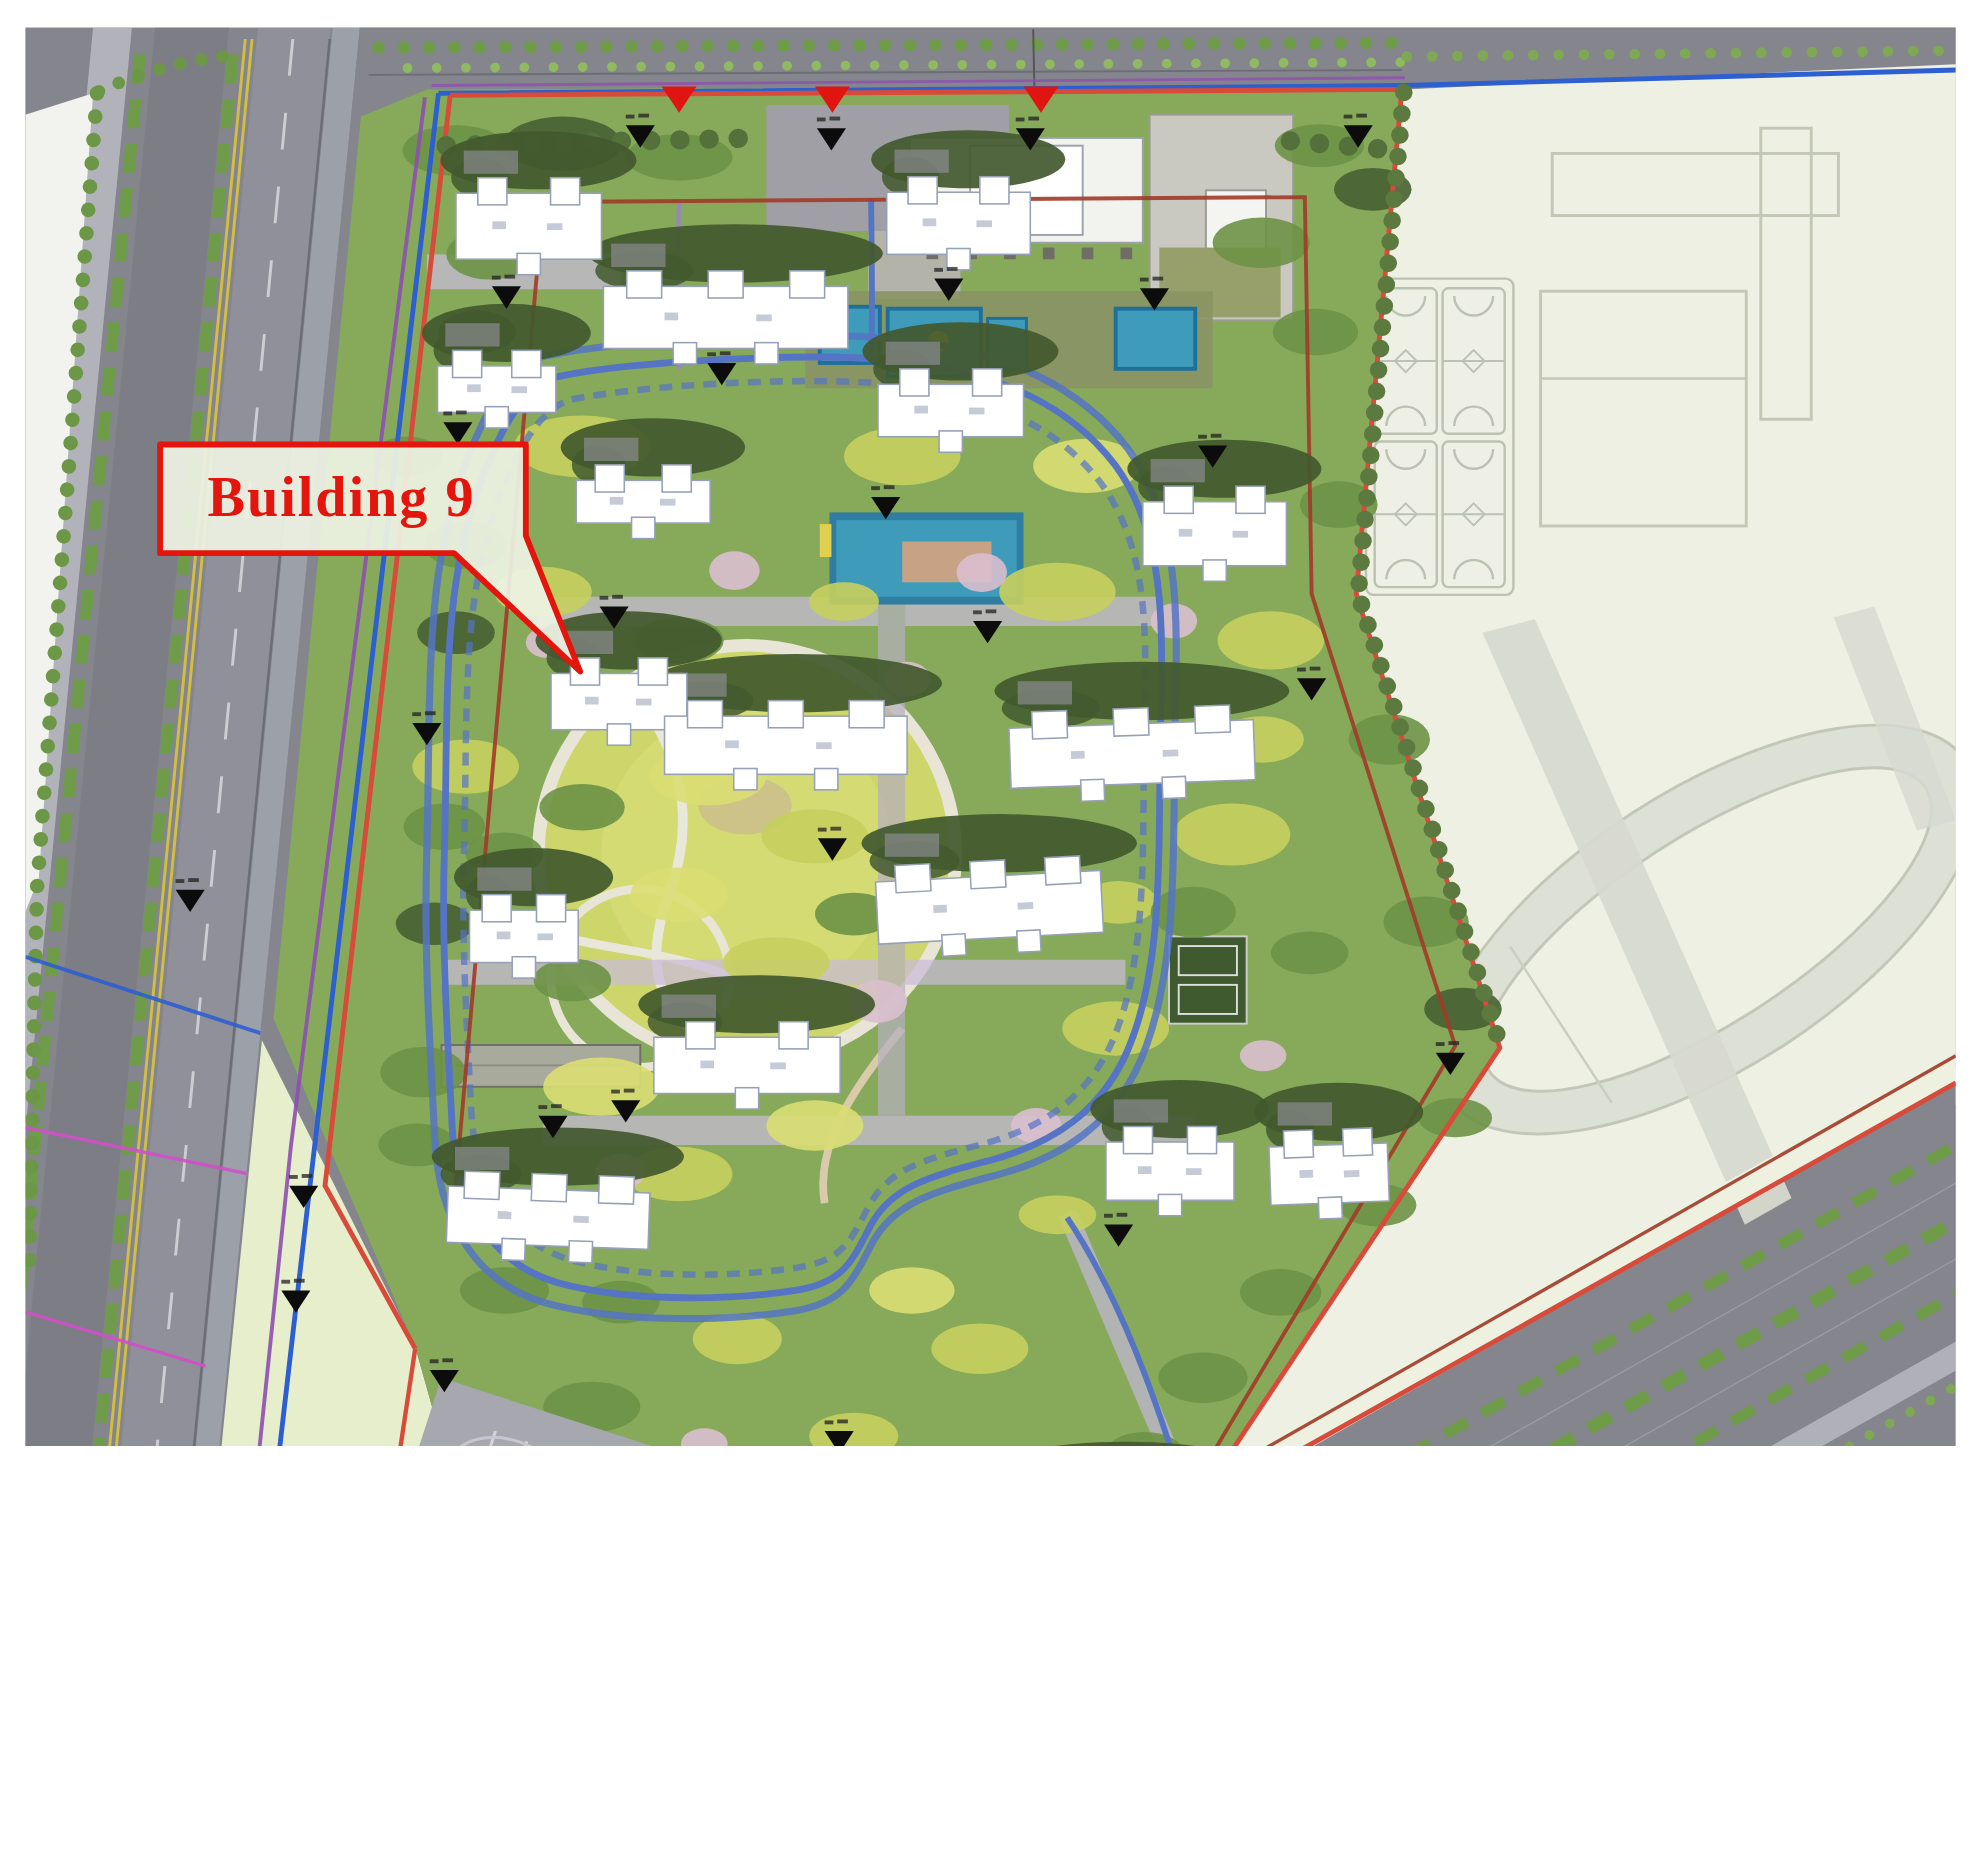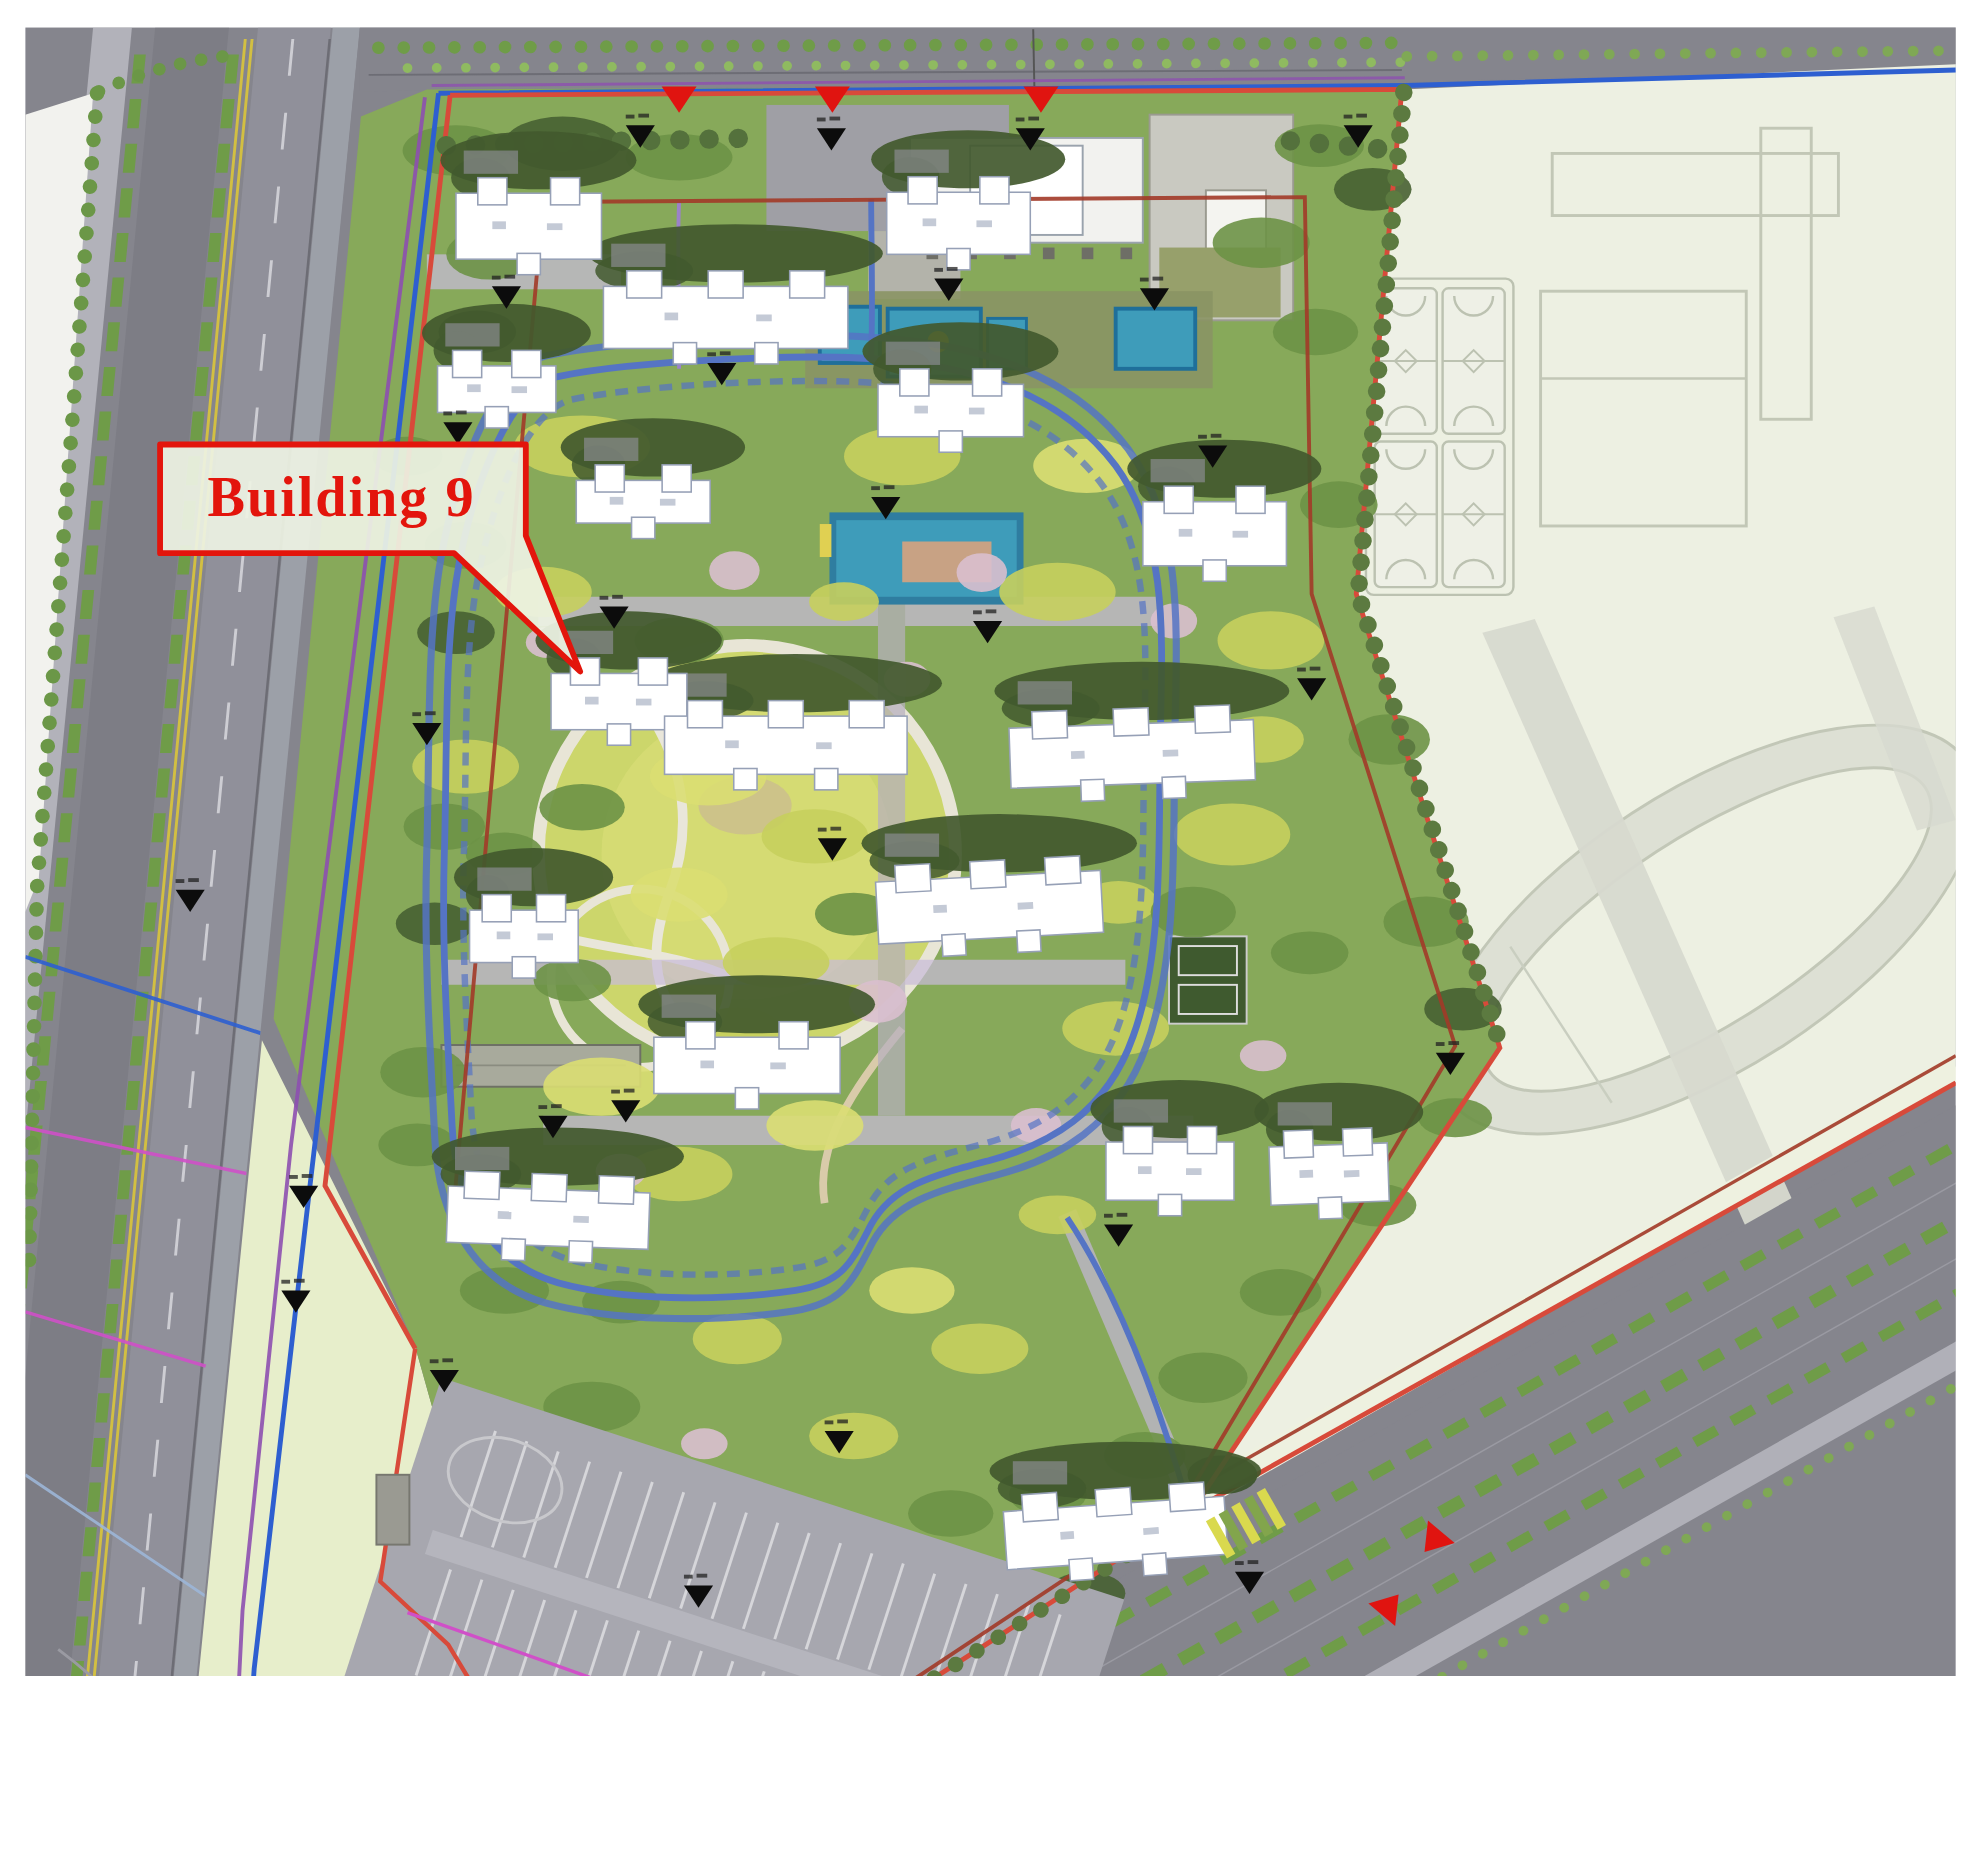--- a/index.html
+++ b/index.html
@@ -1,16 +1,16 @@
 <!DOCTYPE html>
 <html><head>
 <meta charset="utf-8">
 <style>
   html,body{margin:0;padding:0;background:#ffffff;}
-  .stage{position:relative;width:1982px;height:1676px;background:#ffffff;overflow:hidden;
+  .stage{position:relative;width:1982px;height:1446px;background:#ffffff;overflow:hidden;
          font-family:"Liberation Sans",sans-serif;}
   svg{display:block;}
   text.callout-label{font-family:"Liberation Serif","DejaVu Serif",serif;font-weight:bold;
          font-size:58px;letter-spacing:2px;}
 </style>
 </head>
 <body>
 
 <div class="stage">
 <svg id="plan" width="1982" height="1863" viewBox="0 0 2043 1920" xmlns="http://www.w3.org/2000/svg">

